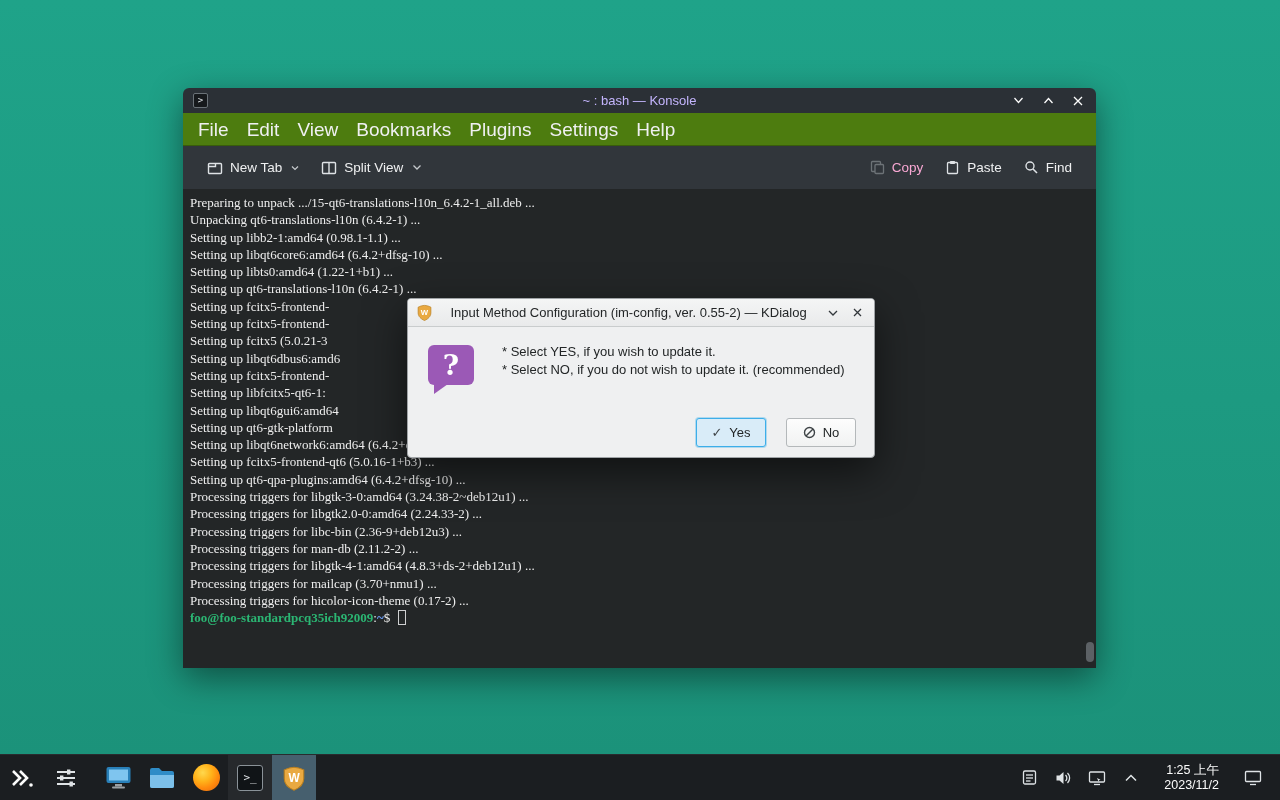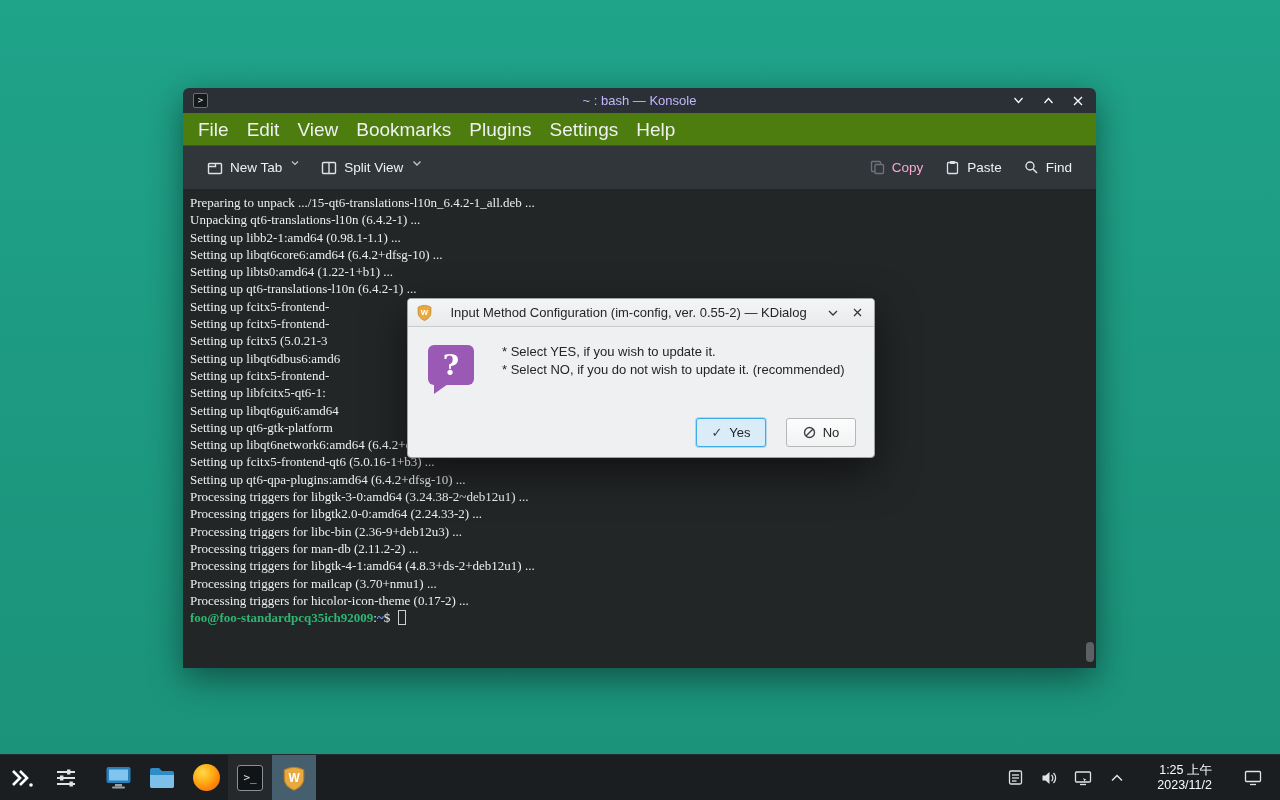--- a/index.html
+++ b/index.html
@@ -18,21 +18,21 @@
   .win-appicon{width:15px;height:15px;background:#16191c;border:1px solid #6b7278;border-radius:2px;
             color:#dfe3e6;font-size:9px;line-height:13px;text-align:center;font-family:"DejaVu Sans Mono",monospace}
   .win-controls{margin-left:auto;display:flex;gap:14px;align-items:center;z-index:2}
   .win-btn{width:16px;height:16px;display:flex;align-items:center;justify-content:center;cursor:pointer}
   .menubar{height:33px;background:#4d7c0f;display:flex;align-items:center;
            padding:0 6px;color:#eff0f1;font-size:19px;flex:0 0 auto;
            border-bottom:1px solid rgba(0,0,0,.25)}
   .menu-item{padding:0 9px;line-height:33px;cursor:pointer}
   .toolbar{height:43px;background:#31363b;display:flex;align-items:center;
            padding:0 16px;color:#eff0f1;font-size:13.5px;gap:6px;flex:0 0 auto}
-  .tool-btn{display:flex;align-items:flex-start;gap:7px;cursor:pointer;padding:6px 8px;border-radius:3px}
+  .tool-btn{display:flex;align-items:center;gap:7px;cursor:pointer;padding:6px 8px;border-radius:3px}
   .tool-btn svg{flex:0 0 auto}
   .tool-btn.disabled{color:#f9a8d4}
   .tool-btn.disabled svg{opacity:.5}
   .tool-spacer{flex:1}
   .tiny-caret{margin-left:2px;opacity:.85}
 
   
   .terminal{flex:1;background:#232627;position:relative;
             font-family:Liberation Serif, serif;font-size:13px;line-height:17.3px;
             color:#eeeeee;padding:5px 14px 0 7px;overflow:hidden}
@@ -74,21 +74,21 @@
            display:flex;align-items:center;z-index:3;border-top:1px solid rgba(255,255,255,.06)}
   .tb-cell{width:44px;height:46px;display:flex;align-items:center;justify-content:center;cursor:pointer}
   .tb-cell.open{background:rgba(255,255,255,.05)}
   .tb-cell.active{background:rgba(125,175,205,.45)}
   .ff-icon{width:27px;height:27px;border-radius:50%;
            background:radial-gradient(circle at 36% 32%,#ffd84d 0%,#ffb31a 35%,#ff8a0d 62%,#e1650f 100%)}
   .konsole-task{width:26px;height:26px;background:#101417;border:1.5px solid #8a9298;border-radius:3px;
            color:#dfe3e6;font-family:"DejaVu Sans Mono",monospace;font-size:11px;line-height:23px;text-align:center}
   .tray{margin-left:auto;display:flex;align-items:center;gap:14px;padding-right:10px}
   .tray-ic{width:20px;height:20px;display:flex;align-items:center;justify-content:center;cursor:pointer}
-  .clock{color:#fcfcfc;font-size:12.5px;line-height:15px;text-align:right;cursor:pointer;margin:0 16px}
+  .clock{color:#fcfcfc;font-size:12.5px;line-height:15px;text-align:right;cursor:pointer;margin:0 9px}
   .peek{width:22px;height:22px;display:flex;align-items:center;justify-content:center;cursor:pointer;margin-right:6px}
 
   .shield{display:inline-block}
 </style>
 </head>
 <body>
 
 <div class="window">
   <div class="titlebar">
     <span class="win-appicon">&gt;</span>

